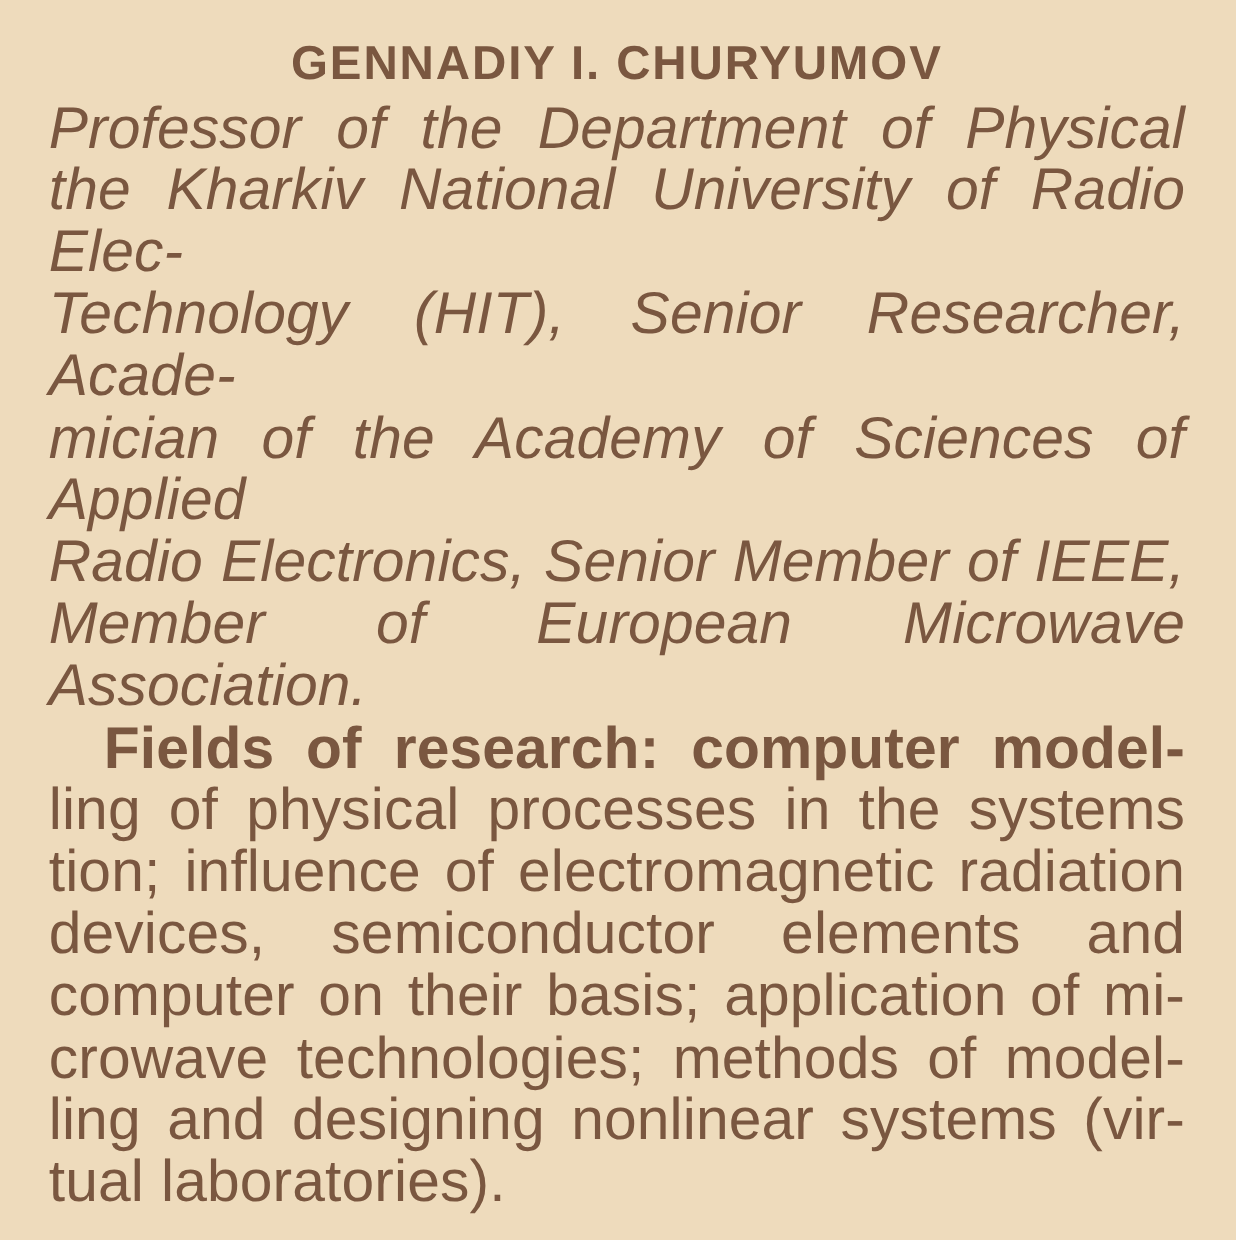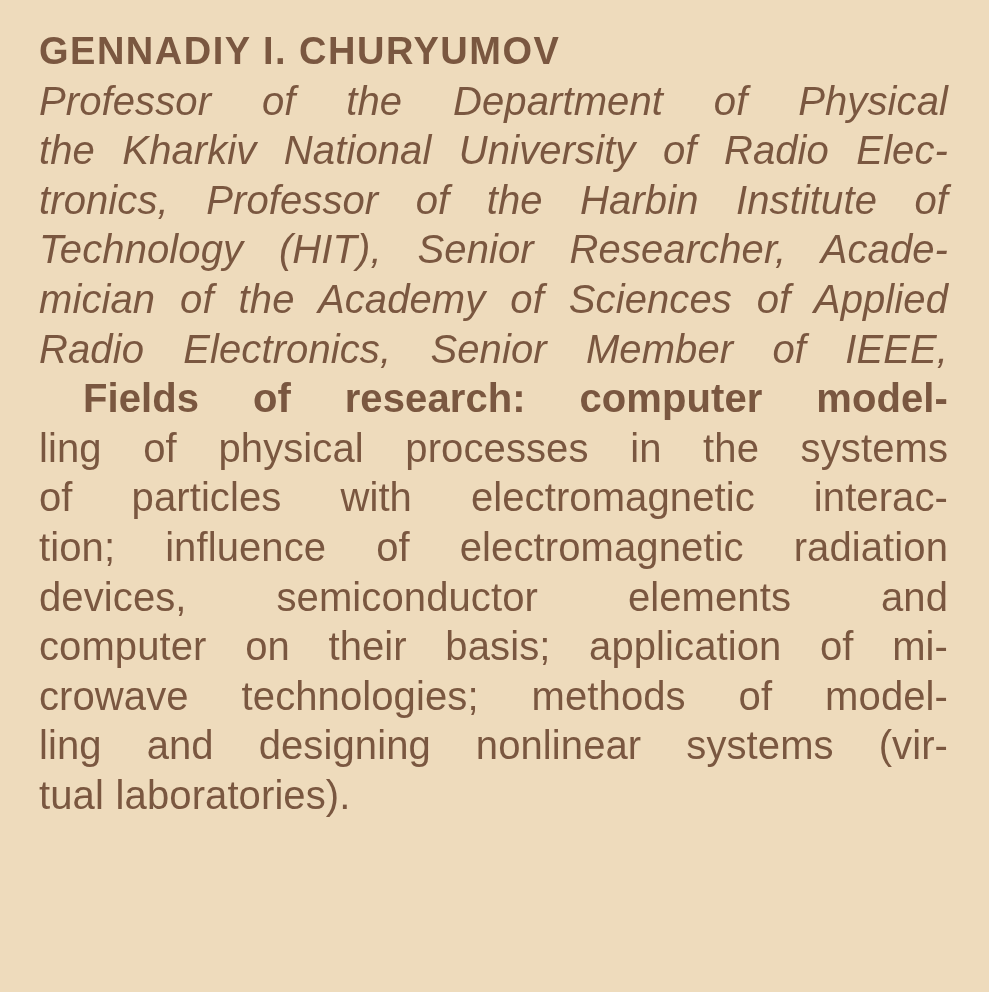--- a/index.html
+++ b/index.html
@@ -18,23 +18,24 @@
     overflow: hidden;
   }
   .name {
     margin: 0;
     font-size: 38px;
     font-weight: bold;
     line-height: 49.6px;
     letter-spacing: 1.5px;
     color: #7a5740;
     white-space: nowrap;
+    text-align: center;
   }
   .para {
-    font-size: 40px;
+    font-size: 47px;
     line-height: 49.6px;
     letter-spacing: 0.1px;
   }
   .para.italic {
     font-style: italic;
   }
   .line {
     text-align: justify;
     text-align-last: justify;
     word-spacing: 0.5px;
@@ -49,30 +50,29 @@
 </style>
 </head>
 <body>
 
 <div class="page">
   <h1 class="name">GENNADIY I. CHURYUMOV</h1>
 
   <div class="para italic">
       <div class="line">Professor of the Department of Physical</div>
       <div class="line">the Kharkiv National University of Radio Elec-</div>
-      <div class="line">tronics, Professor of the Harbin Institute of</div>
       <div class="line">Technology (HIT), Senior Researcher, Acade-</div>
       <div class="line">mician of the Academy of Sciences of Applied</div>
       <div class="line">Radio Electronics, Senior Member of IEEE,</div>
+      <div class="line">Member of European Microwave Association.</div>
     </div>
 
   <div class="para">
       <div class="line indent">Fields of research: computer model-</div>
       <div class="line">ling of physical processes in the systems</div>
-      <div class="line">of particles with electromagnetic interac-</div>
       <div class="line">tion; influence of electromagnetic radiation</div>
       <div class="line">devices, semiconductor elements and</div>
       <div class="line">computer on their basis; application of mi-</div>
       <div class="line">crowave technologies; methods of model-</div>
       <div class="line">ling and designing nonlinear systems (vir-</div>
       <div class="line last-left">tual laboratories).</div>
     </div>
 </div>
 
 </body></html>

